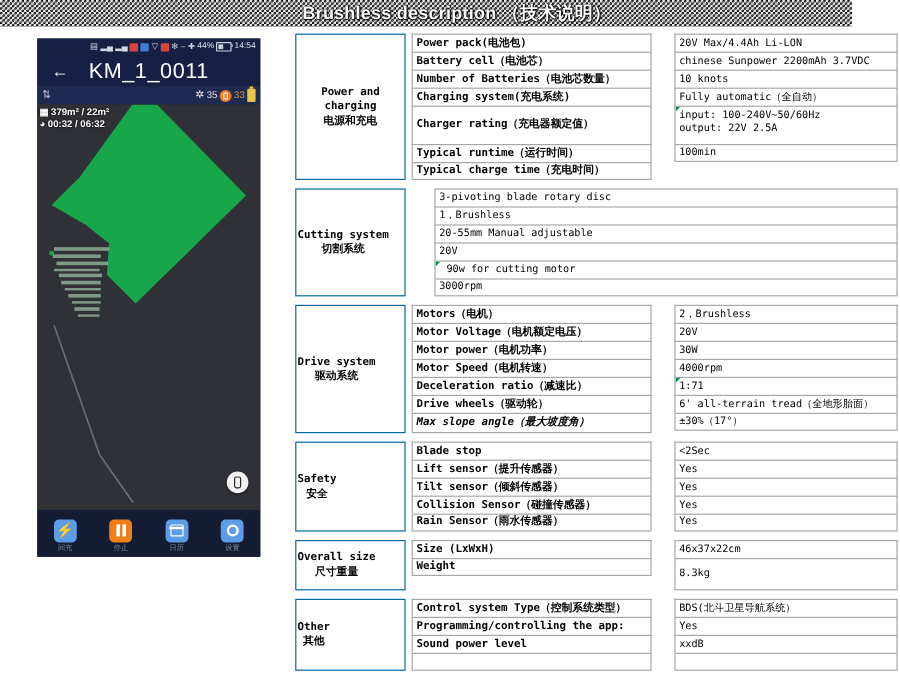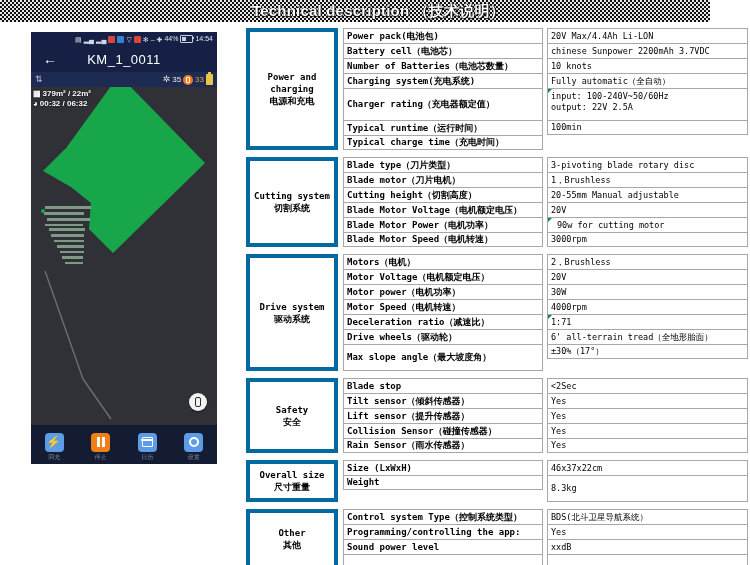--- a/index.html
+++ b/index.html
@@ -92,21 +92,21 @@
     left: 12px;
     top: 6px;
     font-size: 14px;
     color: #ffffff;
     line-height: 14px;
   }
   #phone-title {
     width: 100%;
     text-align: center;
     color: #ffffff;
-    font-size: 13px;
+    font-size: 18px;
     letter-spacing: 0.5px;
   }
 
   #phone-infobar {
     height: 15px;
     background: #1d2a52;
     display: flex;
     align-items: center;
     padding: 0 4px;
     position: relative;
@@ -237,44 +237,44 @@
     top: 28px;
     width: 502px;
   }
   .spec-group {
     display: flex;
     margin-bottom: 7px;
   }
   .grp-name {
     width: 92px;
     flex: 0 0 92px;
-    border: 4px solid #0369a1;
-    display: flex;
-    align-items: center;
-    justify-content: center;
+    border: 1px solid #0369a1;
+    display: flex;
+    align-items: center;
+    justify-content: flex-start;
     text-align: center;
     font-family: "DejaVu Sans Mono", "Liberation Mono", monospace;
     font-size: 9px;
     font-weight: bold;
     line-height: 12px;
     color: #000;
     padding: 2px 1px;
     box-sizing: border-box;
   }
   .grp-rows {
     flex: 1;
     display: flex;
     margin-left: 5px;
   }
   .col-label, .col-value {
     display: flex;
     flex-direction: column;
   }
   .col-label { width: 200px; flex: 0 0 200px; }
-  .col-value { flex: 1; margin-left: 4px; }
+  .col-value { flex: 1; margin-left: 19px; }
   .cell {
     border: 1px solid #a8a8a8;
     border-bottom: none;
     box-sizing: border-box;
     padding: 1px 3px;
     font-family: "DejaVu Sans Mono", "Liberation Mono", monospace;
     font-size: 8.5px;
     line-height: 11px;
     color: #000;
     display: flex;
@@ -294,21 +294,21 @@
     position: absolute;
     left: 0; top: 0;
     border-top: 4px solid #0a8a3c;
     border-right: 4px solid transparent;
   }
 </style>
 </head>
 <body>
 
 <div id="top-banner"></div>
-<div id="banner-title">Technical description （技术说明）</div>
+<div id="banner-title">Brushless description （技术说明）</div>
 
 <div id="phone">
 
   <div id="phone-statusbar">
     <span class="sb-ic">▤</span>
     <span class="sb-ic">▂▄</span>
     <span class="sb-ic">▂▄</span>
     <span class="sb-box sb-red"></span>
     <span class="sb-box sb-blue"></span>
     <span class="sb-ic">▽</span>
@@ -435,28 +435,20 @@
       </div>
     </div>
     <div class="spec-group">
       <div class="grp-name">
         <div>
           <div>Cutting system</div>
           <div>切割系统</div>
         </div>
       </div>
       <div class="grp-rows">
-        <div class="col-label">
-          <div class="cell" style="height: 15px;">Blade type（刀片类型）</div>
-          <div class="cell" style="height: 15px;">Blade motor（刀片电机）</div>
-          <div class="cell" style="height: 15px;">Cutting height（切割高度）</div>
-          <div class="cell" style="height: 15px;">Blade Motor Voltage（电机额定电压）</div>
-          <div class="cell" style="height: 15px;">Blade Motor Power（电机功率）</div>
-          <div class="cell" style="height: 15px;">Blade Motor Speed（电机转速）</div>
-        </div>
         <div class="col-value">
           <div class="cell" style="height: 15px;">3-pivoting blade rotary disc</div>
           <div class="cell" style="height: 15px;">1，Brushless</div>
           <div class="cell" style="height: 15px;">20-55mm Manual adjustable</div>
           <div class="cell" style="height: 15px;">20V</div>
           <div class="cell indent mark" style="height: 15px;">90w for cutting motor</div>
           <div class="cell" style="height: 15px;">3000rpm</div>
         </div>
       </div>
     </div>
@@ -468,21 +460,21 @@
         </div>
       </div>
       <div class="grp-rows">
         <div class="col-label">
           <div class="cell" style="height: 15px;">Motors（电机）</div>
           <div class="cell" style="height: 15px;">Motor Voltage（电机额定电压）</div>
           <div class="cell" style="height: 15px;">Motor power（电机功率）</div>
           <div class="cell" style="height: 15px;">Motor Speed（电机转速）</div>
           <div class="cell" style="height: 15px;">Deceleration ratio（减速比）</div>
           <div class="cell" style="height: 15px;">Drive wheels（驱动轮）</div>
-          <div class="cell" style="height: 27px;">Max slope angle（最大坡度角）</div>
+          <div class="cell" style="height: 17px; font-style: italic;">Max slope angle（最大坡度角）</div>
         </div>
         <div class="col-value">
           <div class="cell" style="height: 15px;">2，Brushless</div>
           <div class="cell" style="height: 15px;">20V</div>
           <div class="cell" style="height: 15px;">30W</div>
           <div class="cell" style="height: 15px;">4000rpm</div>
           <div class="cell mark" style="height: 15px;">1:71</div>
           <div class="cell" style="height: 15px;">6' all-terrain tread（全地形胎面）</div>
           <div class="cell" style="height: 15px;">±30%（17°）</div>
         </div>
@@ -491,22 +483,22 @@
     <div class="spec-group">
       <div class="grp-name">
         <div>
           <div>Safety</div>
           <div>安全</div>
         </div>
       </div>
       <div class="grp-rows">
         <div class="col-label">
           <div class="cell" style="height: 15px;">Blade stop</div>
+          <div class="cell" style="height: 15px;">Lift sensor（提升传感器）</div>
           <div class="cell" style="height: 15px;">Tilt sensor（倾斜传感器）</div>
-          <div class="cell" style="height: 15px;">Lift sensor（提升传感器）</div>
           <div class="cell" style="height: 15px;">Collision Sensor（碰撞传感器）</div>
           <div class="cell" style="height: 15px;">Rain Sensor（雨水传感器）</div>
         </div>
         <div class="col-value">
           <div class="cell" style="height: 15px;">˂2Sec</div>
           <div class="cell" style="height: 15px;">Yes</div>
           <div class="cell" style="height: 15px;">Yes</div>
           <div class="cell" style="height: 15px;">Yes</div>
           <div class="cell" style="height: 15px;">Yes</div>
         </div>

